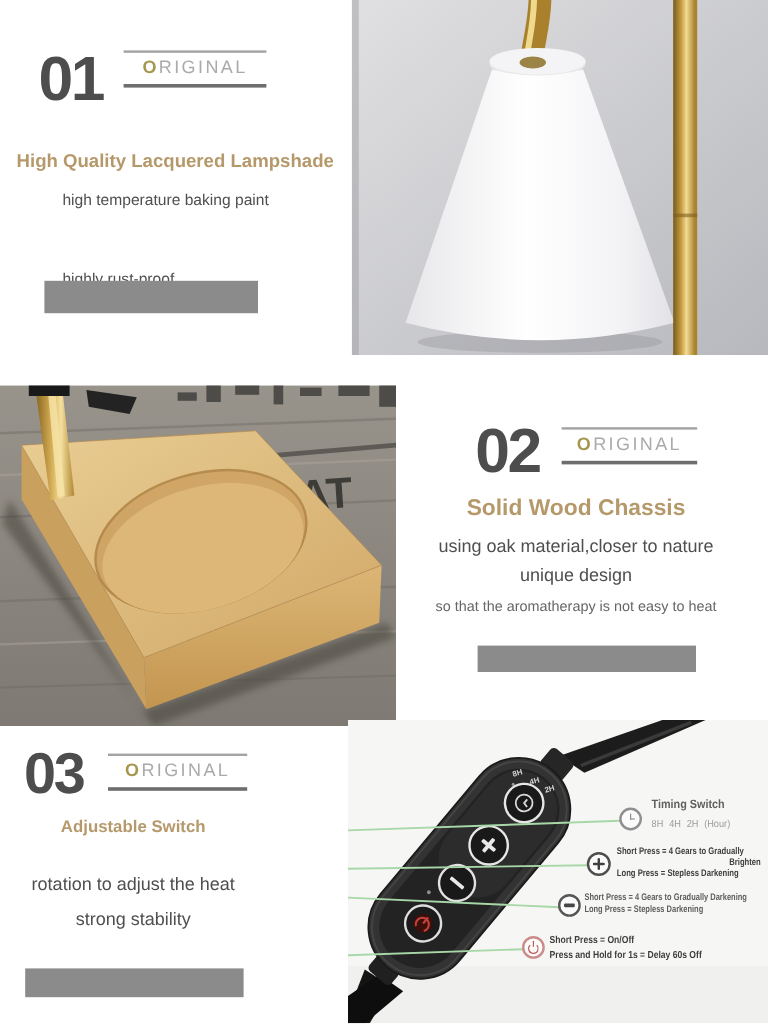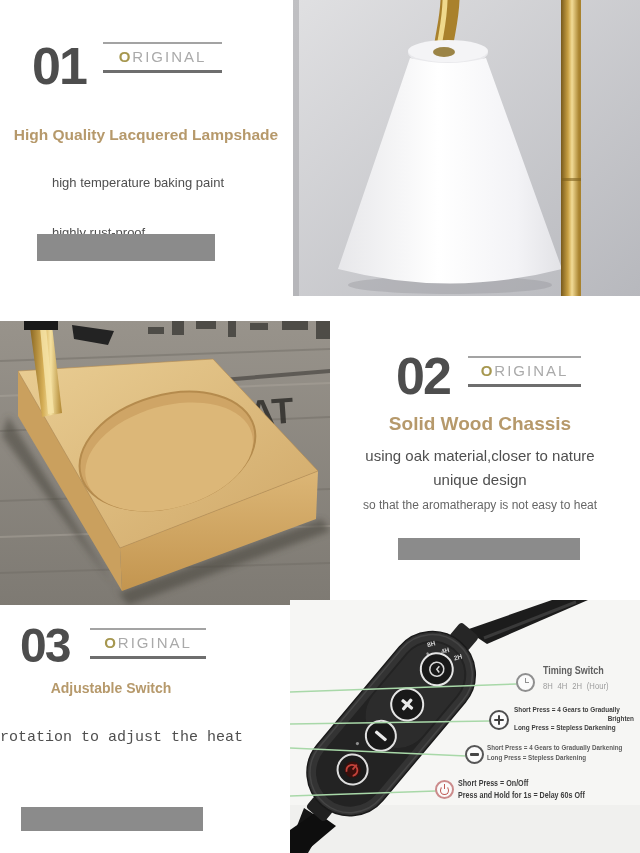--- a/index.html
+++ b/index.html
@@ -197,40 +197,41 @@
         <line x1="0" y1="196" x2="146" y2="191"></line>
       </g>
     </svg>
   </div>
 
   <div class="s-num" style="left:32px;top:40px;">01</div>
   <div class="orig" style="left:103px;top:42px;width:119px;">
     <div class="orig-text"><span class="o">O</span><span>RIGINAL</span></div>
   </div>
   <div class="gold-heading" style="left:0;top:126px;width:292px;font-size:15.5px;">High Quality Lacquered Lampshade</div>
-  <div class="body-line" style="left:52px;top:159px;font-size:13px;margin-top:16px;">high temperature baking paint</div>
+  <div class="body-line" style="left:52px;top:159px;font-size:13px;">high temperature baking paint</div>
   <div class="body-line" style="left:52px;top:181px;font-size:13px;margin-top:44px;">highly rust-proof</div>
   <div class="gray-bar" style="left:37px;top:234px;width:178px;height:27px;"></div>
 
   <div class="s-num" style="left:396px;top:350px;">02</div>
   <div class="orig" style="left:468px;top:356px;width:113px;">
     <div class="orig-text"><span class="o">O</span><span>RIGINAL</span></div>
   </div>
   <div class="gold-heading" style="left:335px;top:413px;width:290px;font-size:19px;">Solid Wood Chassis</div>
   <div class="body-line" style="left:335px;top:447px;width:290px;text-align:center;font-size:15px;">using oak material,closer to nature</div>
   <div class="body-line" style="left:335px;top:471px;width:290px;text-align:center;font-size:15px;">unique design</div>
   <div class="body-line" style="left:335px;top:498px;width:290px;text-align:center;font-size:12px;color:#666666;">so that the aromatherapy is not easy to heat</div>
   <div class="gray-bar" style="left:398px;top:538px;width:182px;height:22px;"></div>
 
   <div class="s-num" style="left:20px;top:622px;font-size:48px;">03</div>
   <div class="orig" style="left:90px;top:628px;width:116px;">
     <div class="orig-text"><span class="o">O</span><span>RIGINAL</span></div>
   </div>
   <div class="gold-heading" style="left:0;top:680px;width:222px;font-size:14px;">Adjustable Switch</div>
-  <div class="body-line" style="left:0;top:729px;width:222px;text-align:center;font-size:15px;font-family:Liberation Mono, monospace;">rotation to adjust the heat</div>
+  <div class="body-line" style="left:0;top:729px;width:222px;text-align:center;font-size:15px;">rotation to adjust the heat</div>
+  <div class="body-line" style="left:0;top:758px;width:222px;text-align:center;font-size:15px;">strong stability</div>
   <div class="gray-bar" style="left:21px;top:807px;width:182px;height:24px;"></div>
 
   <span class="ico ico-clock" style="left:516px;top:673px;">
       <span class="h1"></span>
       <span class="h2"></span>
     </span>
   <div class="ann-title" style="left:543px;top:665px;">Timing Switch</div>
   <div class="ann-sub" style="left:543px;top:681px;">8H 4H 2H (Hour)</div>
 
   <span class="ico ico-plus" style="left:489px;top:710px;">

